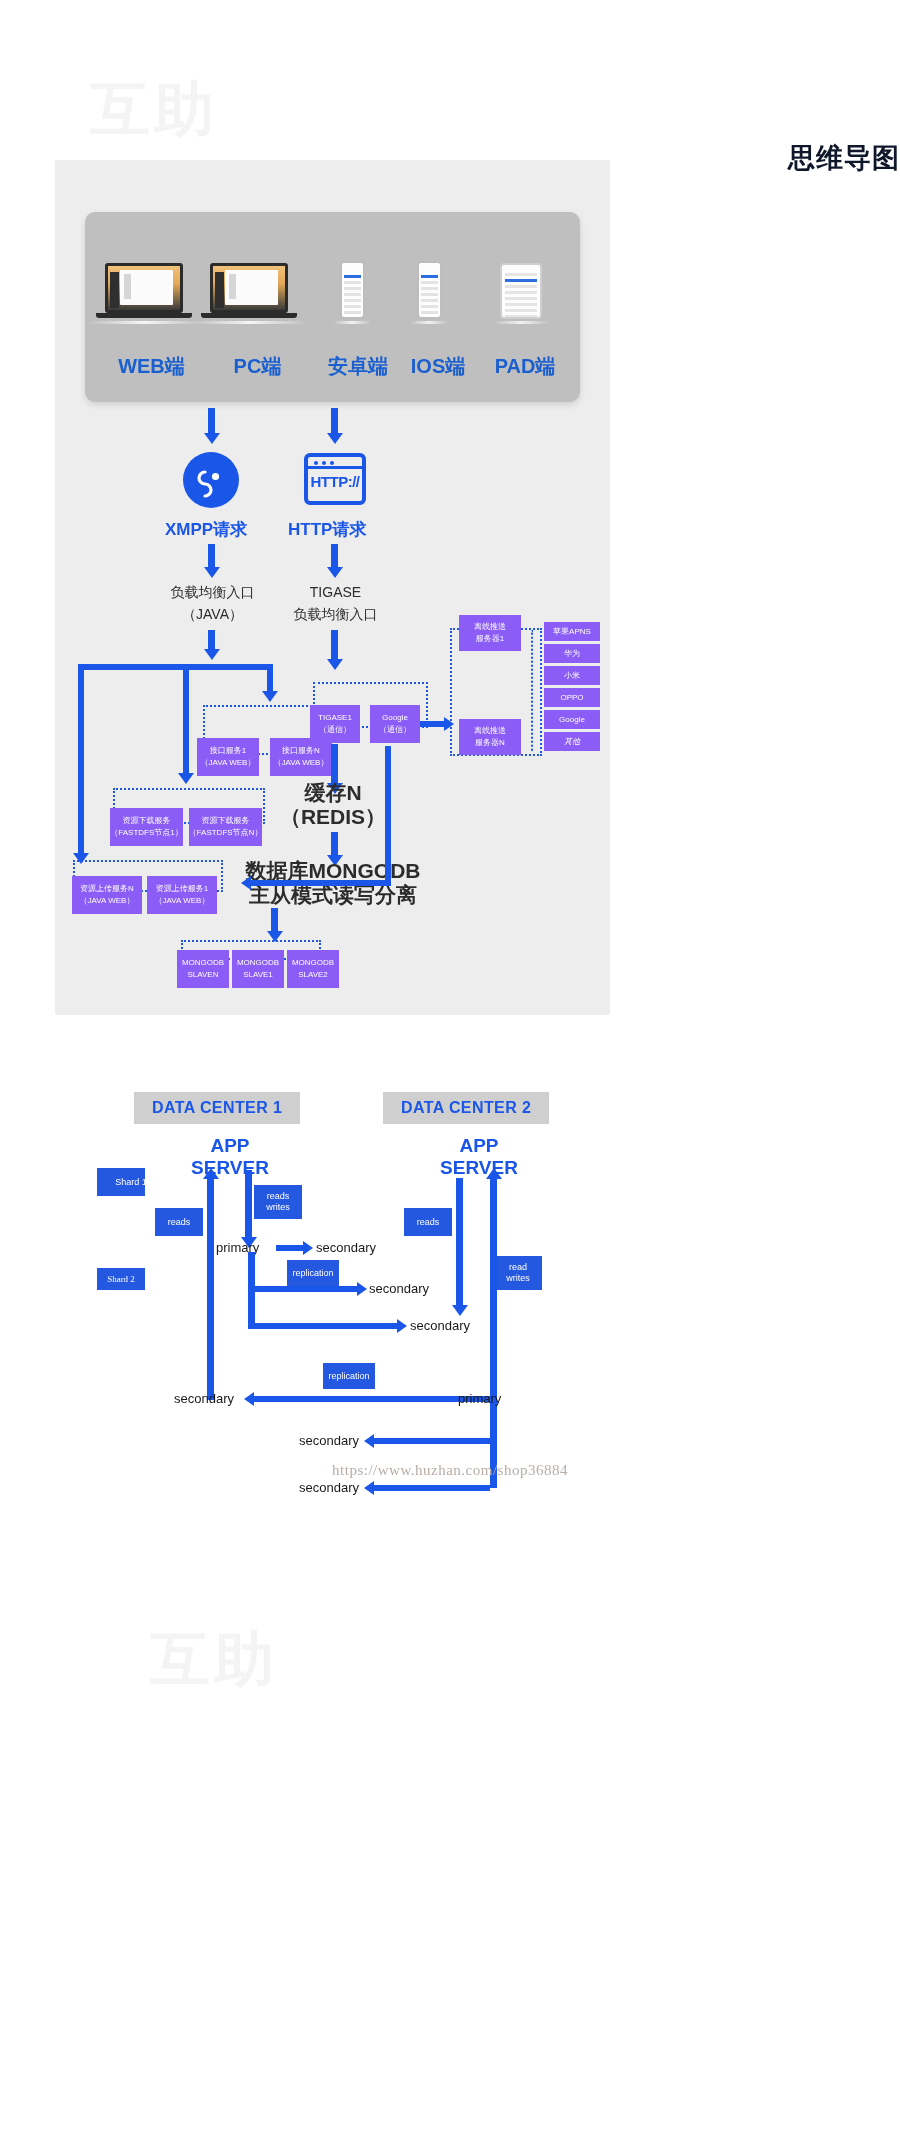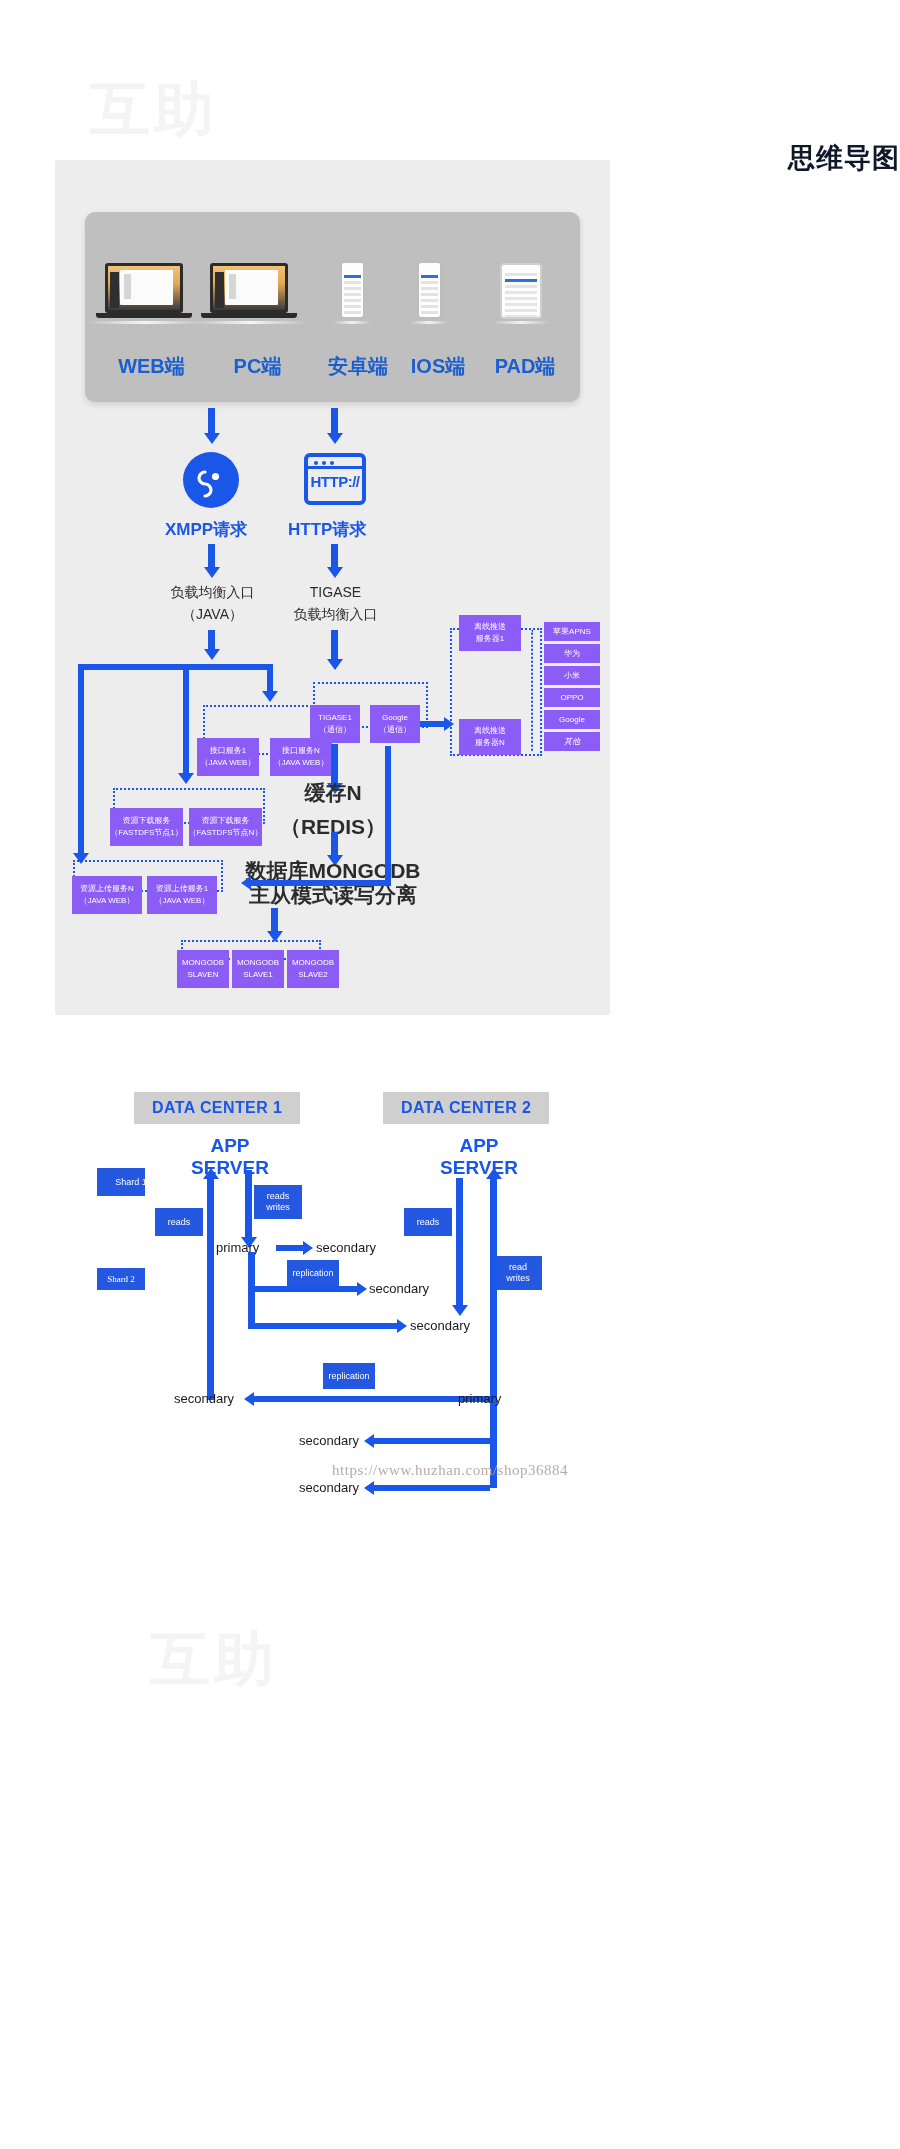--- a/index.html
+++ b/index.html
@@ -325,21 +325,21 @@
   <div class="bbox" style="left:489px; top:550px; width:56px; height:19px;">
       <span>Google</span>
     </div>
   <div class="bbox" style="left:489px; top:572px; width:56px; height:19px;font-style:italic;">
       <span>其他</span>
     </div>
 
   <div class="vline" style="left:276px; top:584px; width:7px; height:40px;"></div>
   <div class="arrow-tip-down" style="left:272px; top:623px;"></div>
   <div class="flow-text big" style="left:218px; top:622px; width:120px;">缓存N</div>
-  <div class="flow-text big" style="left:218px; top:646px; width:120px;margin-top:10px;">（REDIS）</div>
+  <div class="flow-text big" style="left:218px; top:646px; width:120px;">（REDIS）</div>
   <div class="vline" style="left:276px; top:672px; width:7px; height:24px;"></div>
   <div class="arrow-tip-down" style="left:272px; top:695px;"></div>
 
   <div class="vline" style="left:128px; top:596px; width:6px; height:18px;"></div>
   <div class="arrow-tip-down" style="left:123px; top:613px;"></div>
   <div class="dbox" style="left:58px; top:628px; width:152px; height:36px;"></div>
   <div class="bbox" style="left:55px; top:648px; width:73px; height:38px;">
     <span>资源下载服务</span>
     <span>（FASTDFS节点1）</span>
   </div>

